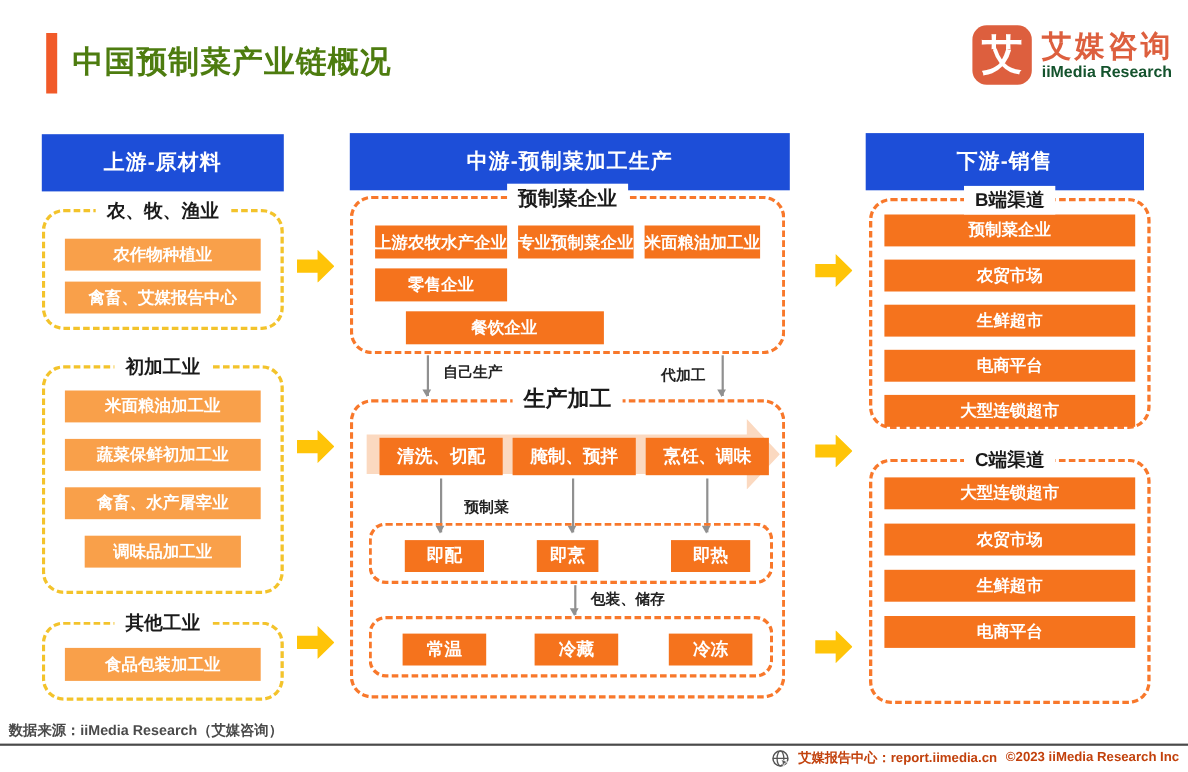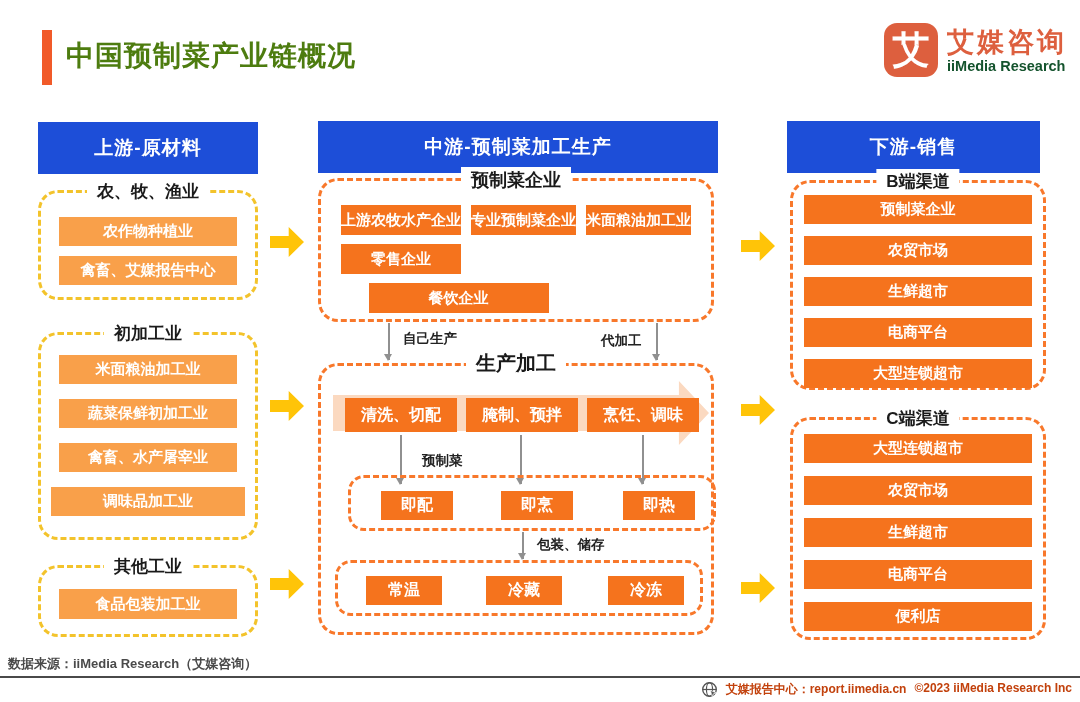--- a/index.html
+++ b/index.html
@@ -90,21 +90,21 @@
       <div class="box light" style="width:178px; height:29px;">禽畜、艾媒报告中心</div>
     </div>
   </div>
 
   <div class="grp" style="left:38px; top:332px; width:220px; height:208px;">
     <div class="grp-label">初加工业</div>
     <div class="items" style="padding-top:20px; gap:15px;">
       <div class="box light" style="width:178px; height:29px;">米面粮油加工业</div>
       <div class="box light" style="width:178px; height:29px;">蔬菜保鲜初加工业</div>
       <div class="box light" style="width:178px; height:29px;">禽畜、水产屠宰业</div>
-      <div class="box light" style="width:194px; height:29px;">调味品加工业</div>
+      <div class="box light" style="width:142px; height:29px;">调味品加工业</div>
     </div>
   </div>
 
   <div class="grp" style="left:38px; top:565px; width:220px; height:72px;">
     <div class="grp-label">其他工业</div>
     <div class="items" style="padding-top:21px;">
       <div class="box light" style="width:178px; height:30px;">食品包装加工业</div>
     </div>
   </div>
 
@@ -139,23 +139,23 @@
       <div class="box">清洗、切配</div>
       <div class="box">腌制、预拌</div>
       <div class="box">烹饪、调味</div>
     </div>
 
     <div class="vline arrow" style="left:79px; top:69px; height:49px;"></div>
     <div class="vline arrow" style="left:199px; top:69px; height:49px;"></div>
     <div class="vline arrow" style="left:321px; top:69px; height:49px;"></div>
     <div class="flow-label" style="left:101px; top:86px;">预制菜</div>
 
-    <div class="subgrp" style="left:27px; top:109px; width:368px; height:56px;">
+    <div class="subgrp" style="left:14px; top:109px; width:368px; height:56px;">
       <div class="box" style="left:30px; top:13px; width:72px;">即配</div>
-      <div class="box" style="left:150px; top:13px; width:72px;">即烹</div>
+      <div class="box" style="left:150px; top:13px; width:56px;">即烹</div>
       <div class="box" style="left:272px; top:13px; width:72px;">即热</div>
     </div>
 
     <div class="vline arrow" style="left:201px; top:166px; height:27px;"></div>
     <div class="flow-label" style="left:216px; top:170px;">包装、储存</div>
 
     <div class="subgrp" style="left:14px; top:194px; width:368px; height:56px;">
       <div class="box" style="left:28px; top:13px; width:76px;">常温</div>
       <div class="box" style="left:148px; top:13px; width:76px;">冷藏</div>
       <div class="box" style="left:270px; top:13px; width:76px;">冷冻</div>
@@ -179,21 +179,20 @@
     </div>
   </div>
 
   <div class="grp orange" style="left:790px; top:417px; width:256px; height:223px;">
     <div class="grp-label">C端渠道</div>
     <div class="chan-items" style="padding-top:14px; gap:13px;">
       <div class="box">大型连锁超市</div>
       <div class="box">农贸市场</div>
       <div class="box">生鲜超市</div>
       <div class="box">电商平台</div>
-      <div class="box">便利店</div>
     </div>
   </div>
 
   <div class="footer-source">数据来源：iiMedia Research（艾媒咨询）</div>
   <div class="footer-rule"></div>
   <div class="footer-right">
     <svg class="globe" viewBox="0 0 20 20">
       <circle cx="10" cy="10" r="8" fill="none" stroke="#555" stroke-width="1.6"></circle>
       <ellipse cx="10" cy="10" rx="3.6" ry="8" fill="none" stroke="#555" stroke-width="1.4"></ellipse>
       <line x1="2" y1="10" x2="18" y2="10" stroke="#555" stroke-width="1.4"></line>

